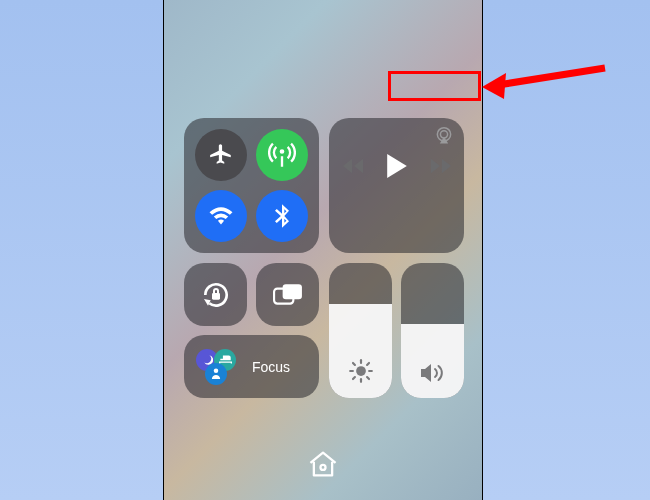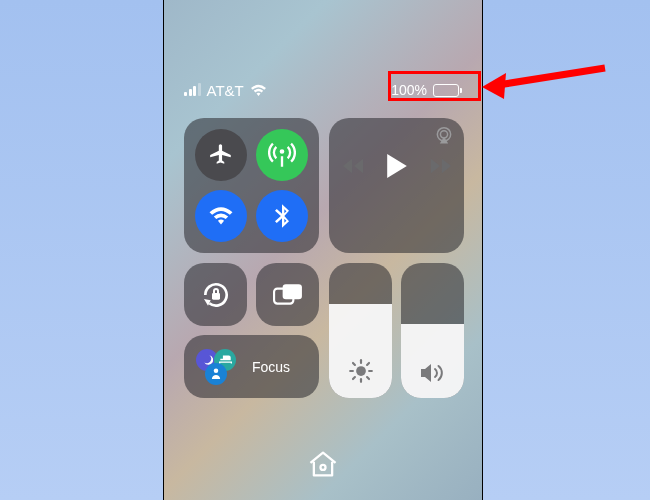--- a/index.html
+++ b/index.html
@@ -76,43 +76,20 @@
     pointer-events:none;
   }
   .arrow{ position:absolute; pointer-events:none; }
   svg{ display:block; }
 </style>
 </head>
 <body>
 
 <div class="phone">
 
-  <div class="status">
-    <div class="status-left">
-      <span class="bars">
-        <span style="height:4px"></span>
-          <span style="height:7px"></span>
-          <span style="height:10px"></span>
-          <span class="dim" style="height:13px"></span>
-      </span>
-      <span>AT&amp;T</span>
-      <span>
-        <svg width="17" height="13" viewBox="0 0 17 13">
-            <path d="M8.5 12 L6.5 9.6 Q8.5 8 10.5 9.6 Z M3.8 6.8 Q8.5 2.8 13.2 6.8 L11.6 8.5 Q8.5 6 5.4 8.5 Z M1 4 Q8.5 -2.4 16 4 L14.3 5.7 Q8.5 0.7 2.7 5.7 Z" fill="#fff"></path>
-          </svg>
-      </span>
-    </div>
-    <div class="status-right">
-      <span style="font-size:14px">100%</span>
-      <span class="batt">
-        <span class="batt-body"><span class="batt-fill" style="width:100%"></span></span>
-        <span class="batt-tip"></span>
-      </span>
-    </div>
-  </div>
 
   <div class="grid">
 
     <div class="tile conn">
       <div class="cbtn grey">
         <svg width="26" height="26" viewBox="0 0 24 24">
             <path fill="#fff" d="M21 14v-2l-8-4V3.5C13 2.67 12.33 2 11.5 2S10 2.67 10 3.5V8l-8 4v2l8-2v5l-2 1.5V20l3.5-1 3.5 1v-1.5L13 17v-5l8 2z"></path>
           </svg>
       </div>
       <div class="cbtn green">

